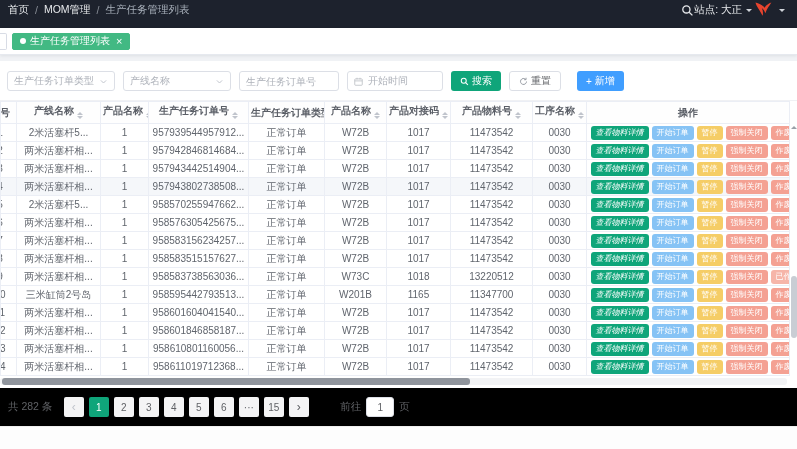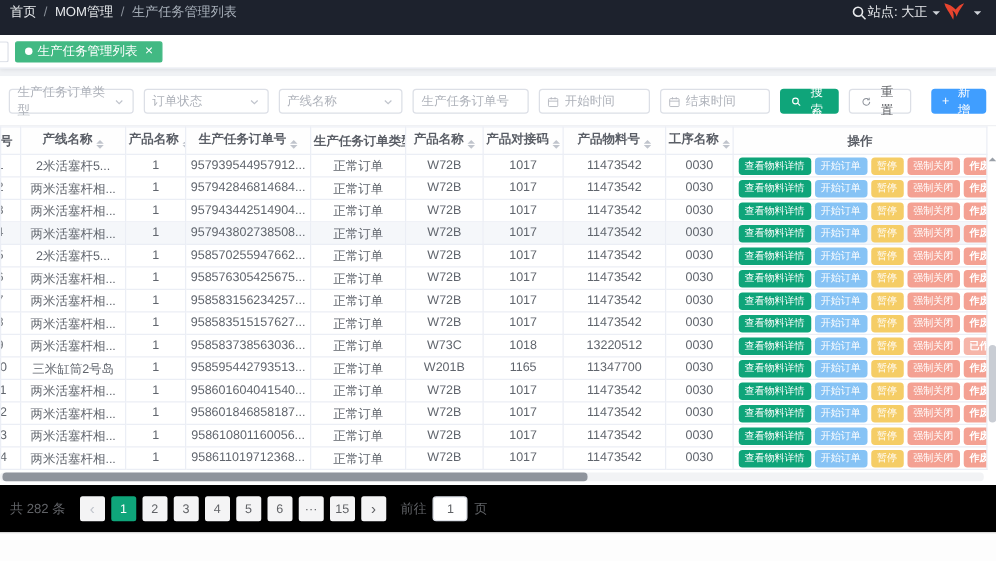--- a/index.html
+++ b/index.html
@@ -80,25 +80,25 @@
   .sort { display:inline-flex; flex-direction:column; margin-left:3px; vertical-align:-1px; }
   .sort i { width:0; height:0; border:3px solid transparent; display:block; }
   .sort .up { border-bottom-color:#c0c4cc; margin-bottom:1px; }
   .sort .dn { border-top-color:#c0c4cc; }
   td.actions { padding:0 2px; }
   .abtn {
     display:inline-block; border:none; border-radius:3px; color:#fff; font-size:8px;
     padding:3px 5px; line-height:1; margin:0 1.5px; cursor:pointer; white-space:nowrap;
     font-family:"Liberation Sans","DejaVu Sans",sans-serif;
   }
-  .abtn.view  { background:var(--primary-green); }
+  .abtn.view  { background:var(--primary-green);font-style:italic; }
   .abtn.start { background:var(--start-blue);font-family:Liberation Serif, serif; }
   .abtn.pause { background:var(--pause-yellow); }
   .abtn.close { background:var(--danger-salmon); }
-  .abtn.void  { background:var(--danger-salmon);font-weight:bold; }
+  .abtn.void  { background:var(--danger-salmon); }
   .abtn.voided{ background:var(--voided-salmon); }
 
   
   .vscroll { position:absolute; top:23px; right:0; width:7px; bottom:12px; }
   .vscroll .arrow {
     position:absolute; top:-1px; right:0; width:0; height:0;
     border:3.5px solid transparent; border-bottom-color:#9aa0a8;
   }
   .vscroll .vthumb { position:absolute; top:152px; right:0; width:6px; height:62px; background:#c9cdd4; border-radius:3px; }
   .hscroll { position:absolute; left:0; right:10px; bottom:3px; height:7px; background:#f2f3f5; border-radius:3px; }
@@ -114,21 +114,21 @@
   }
   .pager { display:flex; align-items:center; }
   .pg {
     min-width:20px; height:20px; background:#f4f4f5; border-radius:2px; margin:0 2.5px;
     display:inline-flex; align-items:center; justify-content:center;
     font-size:10px; color:#606266; cursor:pointer; padding:0 4px;
   }
   .pg.active { background:var(--primary-green); color:#fff; }
   .pg.arrow { font-size:12px; }
   .pg.prev { color:#c0c4cc; }
-  .goto { display:flex; align-items:center; gap:5px; margin-left:0; font-size:10.5px; }
+  .goto { display:flex; align-items:center; gap:5px; margin-left:20px; font-size:10.5px; }
   .goto-input {
     width:28px; height:20px; border:1px solid #dcdfe6; border-radius:3px; text-align:center;
   }
   .page-footer { flex:1; background:#fdfdfd; border-top:1px solid #efefef; }
 </style>
 </head>
 <body>
 
 <div class="screen">
 
@@ -170,51 +170,36 @@
   <div class="gap-strip"></div>
 
   <div class="filters">
     <div class="sel">
       <span>生产任务订单类型</span>
       <svg width="9" height="9" viewBox="0 0 12 12">
           <polyline points="2.5,4.5 6,8 9.5,4.5" fill="none" stroke="#c0c4cc" stroke-width="1.3"></polyline>
         </svg>
     </div>
     <div class="sel">
-      <span>订单状态</span>
-      <svg width="9" height="9" viewBox="0 0 12 12">
-          <polyline points="2.5,4.5 6,8 9.5,4.5" fill="none" stroke="#c0c4cc" stroke-width="1.3"></polyline>
-        </svg>
-    </div>
-    <div class="sel">
       <span>产线名称</span>
       <svg width="9" height="9" viewBox="0 0 12 12">
           <polyline points="2.5,4.5 6,8 9.5,4.5" fill="none" stroke="#c0c4cc" stroke-width="1.3"></polyline>
         </svg>
     </div>
     <div class="txt">
       <input type="text" placeholder="生产任务订单号" style="">
     </div>
     <div class="date">
       <svg width="9" height="9" viewBox="0 0 12 12">
         <rect x="1" y="2.5" width="10" height="8.5" rx="1" fill="none" stroke="#b4b8bf"></rect>
         <line x1="1" y1="5.2" x2="11" y2="5.2" stroke="#b4b8bf"></line>
         <line x1="4" y1="1" x2="4" y2="3.2" stroke="#b4b8bf"></line>
         <line x1="8" y1="1" x2="8" y2="3.2" stroke="#b4b8bf"></line>
       </svg>
       <span class="ph">开始时间</span>
-    </div>
-    <div class="date">
-      <svg width="9" height="9" viewBox="0 0 12 12">
-        <rect x="1" y="2.5" width="10" height="8.5" rx="1" fill="none" stroke="#b4b8bf"></rect>
-        <line x1="1" y1="5.2" x2="11" y2="5.2" stroke="#b4b8bf"></line>
-        <line x1="4" y1="1" x2="4" y2="3.2" stroke="#b4b8bf"></line>
-        <line x1="8" y1="1" x2="8" y2="3.2" stroke="#b4b8bf"></line>
-      </svg>
-      <span class="ph">结束时间</span>
     </div>
     <button class="fbtn search">
       <svg width="9" height="9" viewBox="0 0 13 13">
         <circle cx="5.4" cy="5.4" r="3.6" fill="none" stroke="#fff" stroke-width="1.5"></circle>
         <line x1="8.2" y1="8.2" x2="11.4" y2="11.4" stroke="#fff" stroke-width="1.5"></line>
       </svg>
       <span>搜索</span>
     </button>
     <button class="fbtn reset">
       <svg width="9" height="9" viewBox="0 0 12 12">

